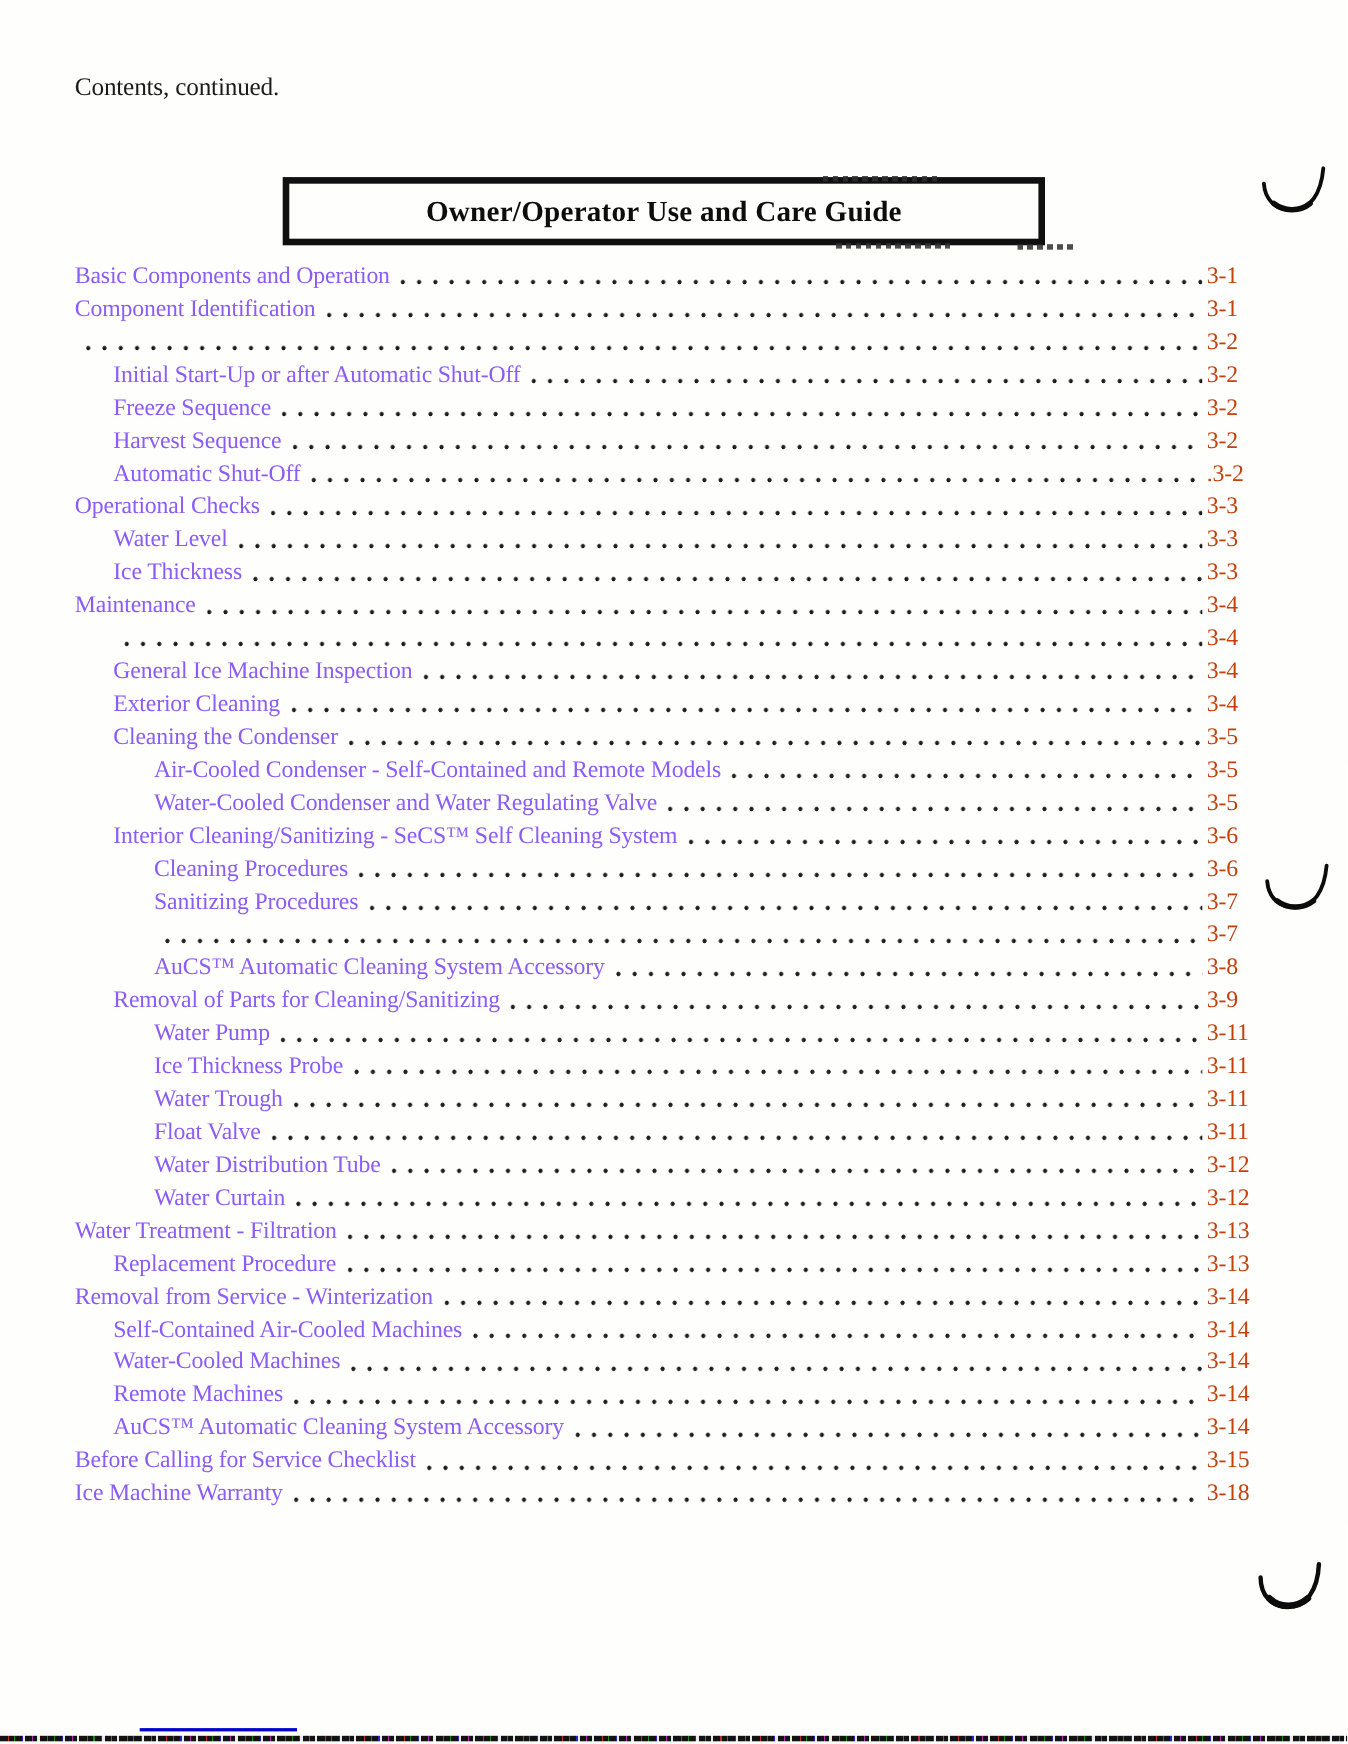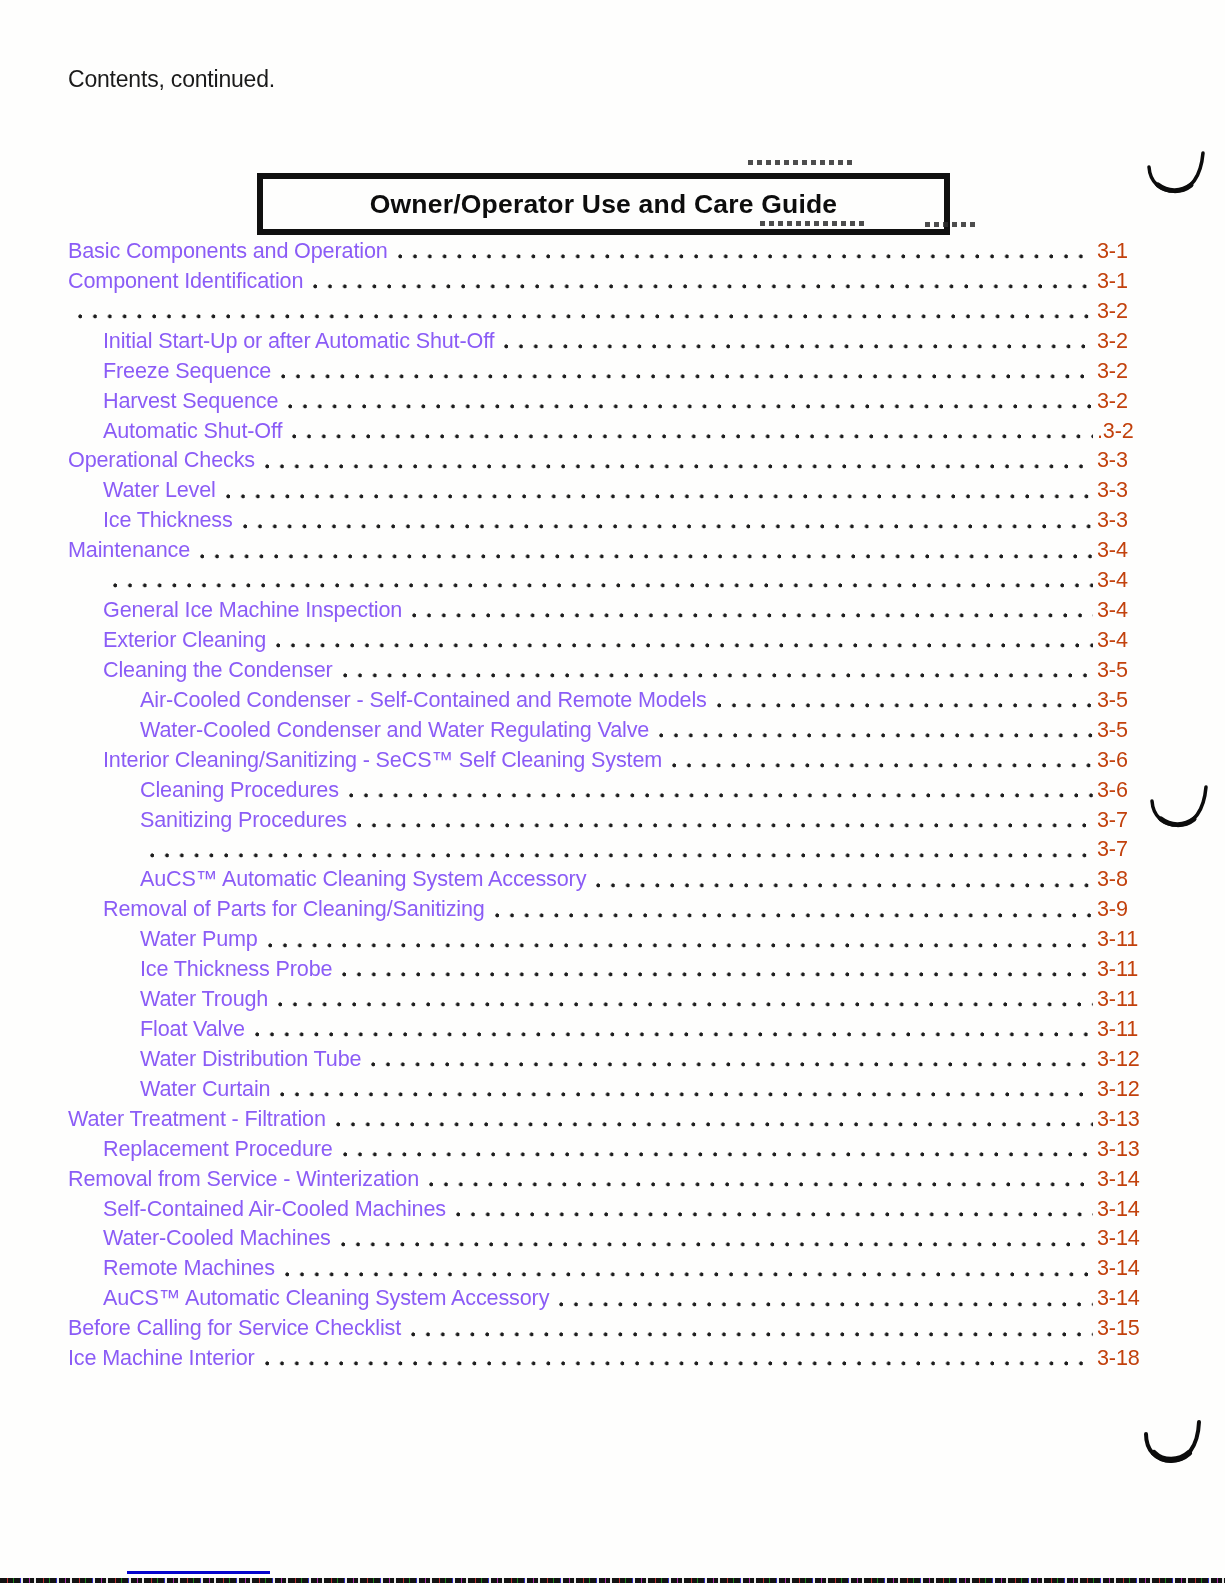--- a/index.html
+++ b/index.html
@@ -6,35 +6,35 @@
     margin: 0;
     padding: 0;
     background: #ffffff;
   }
   .page {
     position: relative;
     width: 1225px;
     height: 1585px;
     background: #fefefd;
     overflow: hidden;
-    font-family: Liberation Sans, sans-serif;
+    font-family: Liberation Serif, serif;
     color: #161616;
   }
   .header-note {
     position: absolute;
     left: 68px;
     top: 66px;
     font-size: 23px;
     letter-spacing: -0.2px;
     color: #1a1a1a;
   }
   .title-box {
     position: absolute;
     left: 257px;
-    top: 173px;
+    top: 161px;
     width: 693px;
     height: 62px;
     box-sizing: border-box;
     border: 6px solid #101010;
     display: flex;
     align-items: center;
     justify-content: center;
     background: #fefefd;
   }
   .title-box .title-text {
@@ -309,21 +309,21 @@
         <span class="toc-label">AuCS™ Automatic Cleaning System Accessory</span>
         <span class="leader"></span>
         <span class="toc-page">3-14</span>
       </div>
       <div class="toc-row lv0">
         <span class="toc-label">Before Calling for Service Checklist</span>
         <span class="leader"></span>
         <span class="toc-page">3-15</span>
       </div>
       <div class="toc-row lv0">
-        <span class="toc-label">Ice Machine Interior</span>
+        <span class="toc-label">Ice Machine Warranty</span>
         <span class="leader"></span>
         <span class="toc-page">3-18</span>
       </div>
     </div>
 
   <svg class="pen-mark pen-mark-top" viewBox="0 0 62 50">
     <path d="M3,20 C4,35 14,44 29,44 C45,44 55,29 57,6" fill="none" stroke="#0c0c0c" stroke-width="3.5" stroke-linecap="round"></path>
     <path d="M12,38 C21,45 35,46 45,38" fill="none" stroke="#0c0c0c" stroke-width="5" stroke-linecap="round"></path>
   </svg>
   <svg class="pen-mark pen-mark-middle" viewBox="0 0 62 50">

